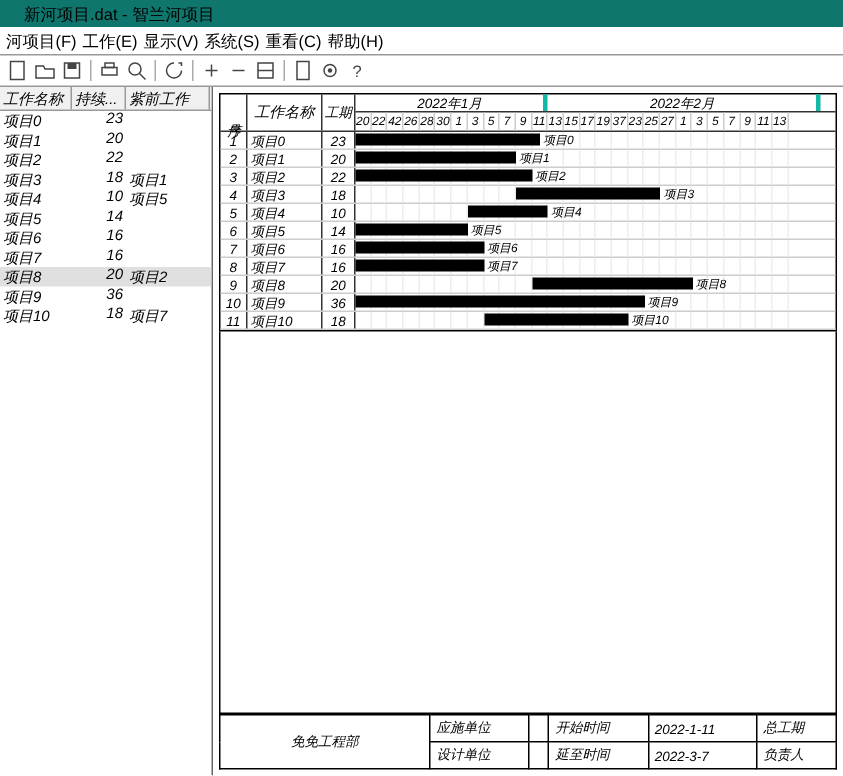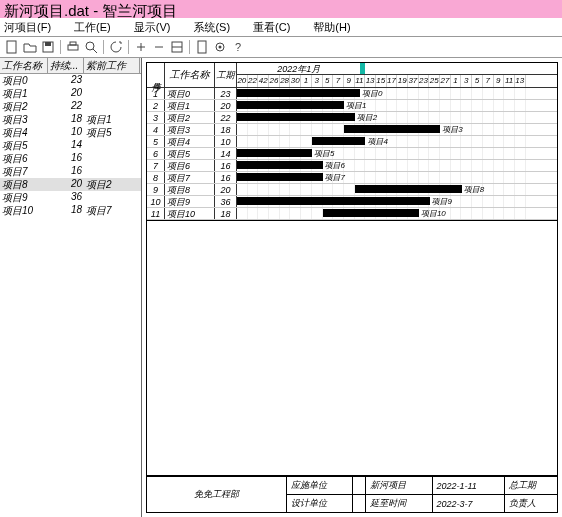--- a/index.html
+++ b/index.html
@@ -1,18 +1,18 @@
 <!DOCTYPE html>
 <html><head>
 <meta charset="utf-8">
 <style>
 * { box-sizing: border-box; margin: 0; padding: 0; }
 body { font-family: "SimSun", "Microsoft YaHei", sans-serif; font-size: 11px; background: #fff; color: #000; width: 562px; height: 517px; overflow: hidden; }
-.title-bar { height: 18px; padding: 2px 4px; font-size: 15px; background: #f9a8d4; }
-.menu-bar { height: 18px; padding: 2px 4px; font-size: 11px; display: flex; gap: 23px; }
+.title-bar { height: 18px; padding: 2px 16px; font-size: 11px; background: #0f766e; }
+.menu-bar { height: 18px; padding: 2px 4px; font-size: 11px; display: flex; gap: 4px; }
 .menu-bar span { cursor: default; }
 .tool-bar { height: 22px; border-top: 1px solid #999; border-bottom: 1px solid #999; display: flex; align-items: center; padding: 0 4px; gap: 2px; }
 .tb-btn { width: 16px; height: 16px; display: flex; align-items: center; justify-content: center; }
 .tb-sep { width: 1px; height: 14px; background: #aaa; margin: 0 2px; }
 .main { display: flex; height: calc(517px - 58px); font-style: italic; }
 .left-pane { width: 142px; border-right: 1px solid #666; overflow: hidden; }
 .left-header { display: flex; background: #f0f0f0; border-bottom: 1px solid #999; height: 16px; }
 .left-header div { border-right: 1px solid #999; padding: 1px 2px; font-size: 10px; white-space: nowrap; overflow: hidden; }
 .lh-name { width: 48px; }
 .lh-dur { width: 36px; }
@@ -24,21 +24,21 @@
 .lr-pred { width: 56px; }
 .left-body .lr.sel { background: #e0e0e0; }
 .right-pane { flex: 1; display: flex; flex-direction: column; padding: 4px; }
 .gantt-wrap { border: 1px solid #000; }
 .gantt-head { display: flex; border-bottom: 1px solid #333; }
 .gh-idx { width: 18px; border-right: 1px solid #333; display: flex; align-items: center; justify-content: center; font-size: 9px; writing-mode: vertical-rl; }
 .gh-name { width: 50px; border-right: 1px solid #333; display: flex; align-items: center; justify-content: center; font-size: 10px; }
 .gh-dur { width: 22px; border-right: 1px solid #333; display: flex; align-items: center; justify-content: center; font-size: 9px; }
 .gh-cal { flex: 1; }
 .gh-months { display: flex; border-bottom: 1px solid #333; height: 12px; }
-.gh-month { border-right: 5px solid #14b8a6; font-size: 9px; text-align: center; line-height: 12px; }
+.gh-month { border-right: 3px solid #14b8a6; font-size: 9px; text-align: center; line-height: 12px; }
 .gh-days { display: flex; height: 12px; }
 .gh-day { width: 10.7px; border-right: 1px solid #ccc; font-size: 8px; text-align: center; line-height: 12px; overflow: hidden; }
 .gantt-rows .gr { display: flex; height: 12px; border-bottom: 1px solid #ccc; }
 .gr-idx { width: 18px; border-right: 1px solid #333; text-align: center; font-size: 9px; line-height: 12px; }
 .gr-name { width: 50px; border-right: 1px solid #333; font-size: 9px; padding-left: 2px; line-height: 12px; overflow: hidden; }
 .gr-dur { width: 22px; border-right: 1px solid #333; text-align: center; font-size: 9px; line-height: 12px; }
 .gr-cal { flex: 1; position: relative; }
 .gr-grid { position: absolute; inset: 0; display: flex; }
 .gr-grid div { width: 10.7px; border-right: 1px solid #eee; }
 .gr-bar { position: absolute; top: 1px; height: 8px; background: #000; }
@@ -207,20 +207,21 @@
 
   <div class="right-pane">
     <div class="gantt-wrap">
       <div class="gantt-head">
         <div class="gh-idx">序号</div>
         <div class="gh-name">工作名称</div>
         <div class="gh-dur">工期</div>
         <div class="gh-cal">
           <div class="gh-months" id="gh-months">
               <div class="gh-month" style="width: 128.4px;">2022年1月</div>
+              <div class="gh-month" style="width: 181.9px;">2022年2月</div>
             </div>
           <div class="gh-days" id="gh-days">
               <div class="gh-day">20</div>
               <div class="gh-day">22</div>
               <div class="gh-day">42</div>
               <div class="gh-day">26</div>
               <div class="gh-day">28</div>
               <div class="gh-day">30</div>
               <div class="gh-day">1</div>
               <div class="gh-day">3</div>
@@ -667,21 +668,21 @@
           </div>
         </div>
     </div>
     <div class="filler"></div>
     <table class="footer-tbl">
       <tbody>
           <tr>
         <td rowspan="2" class="ft-blank">免免工程部</td>
         <td>应施单位</td>
         <td></td>
-        <td>新河项目</td>
+        <td>开始时间</td>
         <td>2022-1-11</td>
         <td>总工期</td>
       </tr>
       <tr>
         <td>设计单位</td>
         <td></td>
         <td>延至时间</td>
         <td>2022-3-7</td>
         <td>负责人</td>
       </tr>

